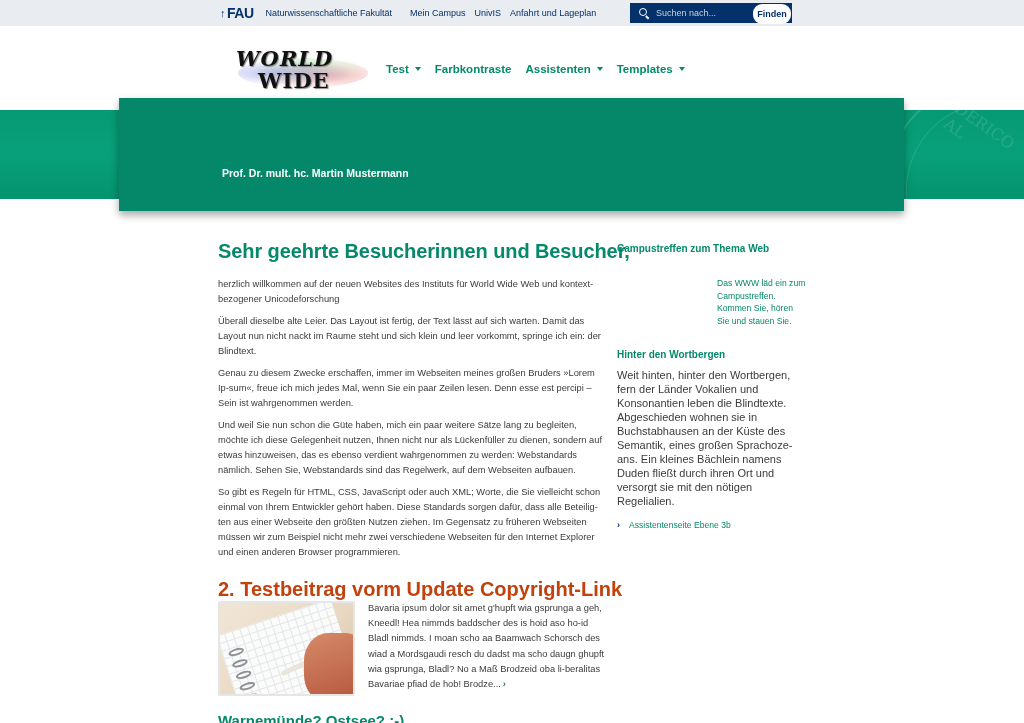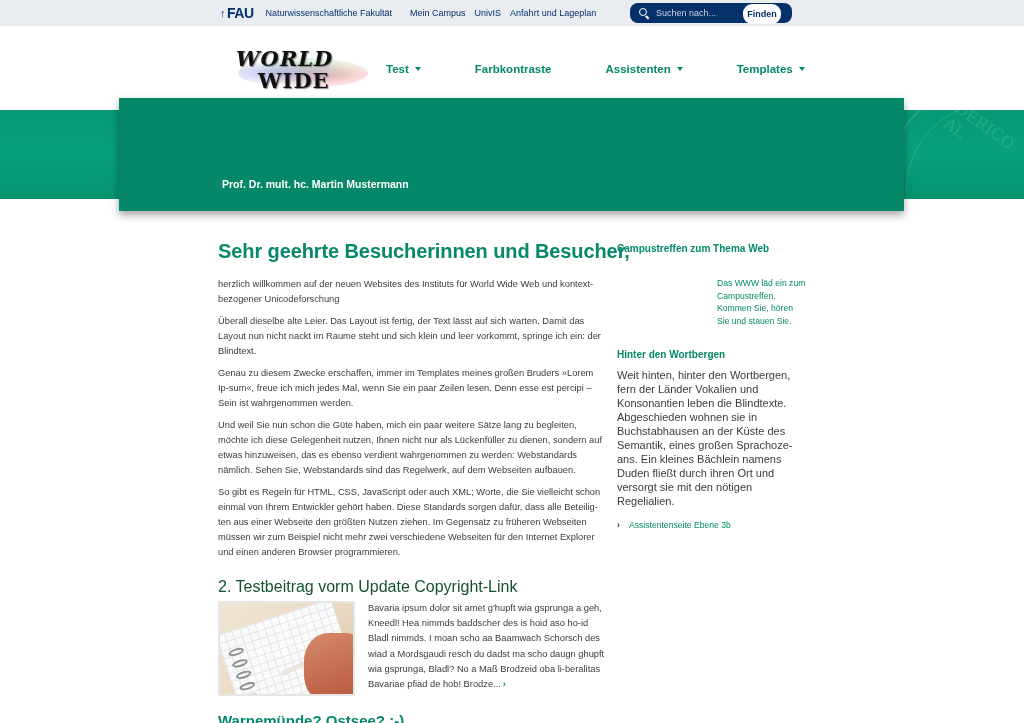--- a/index.html
+++ b/index.html
@@ -6,56 +6,56 @@
   html, body { width: 1024px; height: 723px; overflow: hidden; background: #ffffff; }
   body { font-family: "Liberation Sans", sans-serif; color: #3a3a3a; position: relative; }
 
   
   .topbar { position: absolute; left: 0; top: 0; width: 1024px; height: 26px; background: #e9ecf1; }
   .topbar-inner { position: absolute; left: 220px; top: 0; height: 26px; display: flex; align-items: center; }
   .fau-logo { display: flex; align-items: center; color: #04316a; font-weight: bold; font-size: 14px; letter-spacing: -0.5px; margin-right: 12px; }
   .fau-logo .arrow { font-size: 11px; margin-right: 2px; color: #04316a; }
   .top-link { font-size: 9px; color: #04316a; text-decoration: none; margin-right: 9px; white-space: nowrap; }
   .top-link.first { margin-right: 18px; }
-  .search { position: absolute; left: 630px; top: 3px; width: 162px; height: 20px; background: #04316a; border-radius: 8px; display: flex; align-items: center; }
+  .search { position: absolute; left: 630px; top: 3px; width: 162px; height: 20px; background: #04316a; border-radius: 0; display: flex; align-items: center; }
   .search-icon { width: 10px; height: 10px; margin-left: 9px; position: relative; }
   .search-icon::before { content: ""; position: absolute; left: 0; top: 0; width: 6px; height: 6px; border: 1.5px solid #fff; border-radius: 50%; }
   .search-icon::after { content: ""; position: absolute; left: 7px; top: 7px; width: 4px; height: 1.5px; background: #fff; transform: rotate(45deg); transform-origin: left center; }
   .search-input { background: transparent; border: none; outline: none; color: #fff; font-size: 9px; margin-left: 7px; width: 90px; font-family: "Liberation Sans", sans-serif; }
   .search-input::placeholder { color: #c8d2e2; }
-  .search-btn { position: absolute; right: 11px; top: 1px; height: 20px; width: 38px; border-radius: 9px; border: none; background: #ffffff; color: #04316a; font-weight: bold; font-size: 9px; font-family: "Liberation Sans", sans-serif; }
+  .search-btn { position: absolute; right: 1px; top: 1px; height: 20px; width: 38px; border-radius: 9px; border: none; background: #ffffff; color: #04316a; font-weight: bold; font-size: 9px; font-family: "Liberation Sans", sans-serif; }
 
   
   .header { position: absolute; left: 0; top: 26px; width: 1024px; height: 84px; background: #fff; }
   .logo { position: absolute; left: 228px; top: 18px; width: 145px; height: 48px; }
   .logo-swoosh { position: absolute; left: 10px; top: 14px; width: 130px; height: 30px; border-radius: 50%;
      background: radial-gradient(ellipse at 30% 50%, rgba(140,150,230,0.55), rgba(255,255,255,0) 60%),
                  radial-gradient(ellipse at 70% 60%, rgba(240,140,140,0.55), rgba(255,255,255,0) 60%),
                  radial-gradient(ellipse at 55% 30%, rgba(150,220,150,0.5), rgba(255,255,255,0) 60%); }
   .logo-line1, .logo-line2 { position: absolute; font-family: "DejaVu Serif", serif; font-weight: bold; color: #111; letter-spacing: 1px; text-shadow: 1px 1px 1px #888; }
   .logo-line1 { left: 8px; top: 2px; font-size: 21px; font-style: italic; }
   .logo-line2 { left: 30px; top: 24px; font-size: 21px; }
-  .nav { position: absolute; left: 386px; top: 37px; display: flex; align-items: center; gap: 40px; }
+  .nav { position: absolute; left: 386px; top: 37px; display: flex; align-items: center; }
   .nav-item { font-size: 11.5px; font-weight: bold; color: #04896a; margin-right: 14px; display: flex; align-items: center; cursor: pointer; white-space: nowrap; }
   .caret { width: 0; height: 0; border-left: 3.5px solid transparent; border-right: 3.5px solid transparent; border-top: 4px solid #04896a; margin-left: 6px; }
 
   
   .hero-band { position: absolute; left: 0; top: 110px; width: 1024px; height: 89px;
      background: linear-gradient(180deg, #069a74 0%, #08a07a 50%, #05936f 100%); }
   .seal-text { position: absolute; color: rgba(255,255,255,0.13); font-family: "DejaVu Serif", serif; font-size: 16px; }
   .seal-clip { position: absolute; left: 904px; top: 110px; width: 120px; height: 89px; overflow: hidden; }
   .hero-box { position: absolute; left: 119px; top: 98px; width: 785px; height: 113px; background: #05886a; box-shadow: 0 4px 8px rgba(0,0,0,0.35); }
   .hero-title { position: absolute; left: 103px; top: 19px; color: #fff; font-size: 19px; line-height: 22px; font-weight: normal; }
-  .hero-sub { position: absolute; left: 103px; top: 80px; color: #fff; font-size: 10.5px; font-weight: bold; }
+  .hero-sub { position: absolute; left: 103px; top: 69px; color: #fff; font-size: 10.5px; font-weight: bold; }
 
   
   .main { position: absolute; left: 218px; top: 240px; width: 388px; }
   .h1 { font-size: 20px; font-weight: bold; color: #05896a; margin-bottom: 14px; white-space: nowrap; letter-spacing: -0.1px; }
   .p { font-size: 9.3px; line-height: 15px; color: #3b3b3b; margin-bottom: 7px; }
-  .h2 { position: absolute; left: 218px; top: 578px; font-size: 16px; font-weight: normal; color: #14532d; white-space: nowrap; }
+  .h2 { position: absolute; left: 218px; top: 578px; font-size: 20px; font-weight: bold; color: #c2410c; white-space: nowrap; }
   .teaser-img { position: absolute; left: 218px; top: 601px; width: 137px; height: 95px; border: 2px solid #e6e6e6; border-radius: 2px; overflow: hidden;
      background: linear-gradient(135deg, #f1e6d6 0%, #e8d8c2 60%, #d3b99b 100%); }
   .notebook { position: absolute; left: 8px; top: 12px; width: 120px; height: 95px; background: #fbfbfa; transform: rotate(-18deg);
      background-image: linear-gradient(#e2e6ea 1px, transparent 1px), linear-gradient(90deg, #e2e6ea 1px, transparent 1px); background-size: 8px 8px; }
   .rings { position: absolute; left: 6px; top: 18px; width: 22px; height: 80px; }
   .ring { position: absolute; width: 16px; height: 7px; border: 2px solid #8c8f94; border-radius: 50%; }
   .hand { position: absolute; left: 84px; top: 30px; width: 60px; height: 70px; border-radius: 40% 30% 20% 40%; background: linear-gradient(160deg, #d58a6a, #b5553a); }
   .pen { position: absolute; left: 60px; top: 60px; width: 40px; height: 5px; background: #e9e4dc; transform: rotate(-25deg); border-radius: 2px; }
   .teaser-text { position: absolute; left: 368px; top: 601px; width: 238px; font-size: 9.3px; line-height: 15.2px; color: #3b3b3b; }
   .more-arrow { color: #05896a; font-weight: bold; margin-left: 2px; }
@@ -126,21 +126,21 @@
   <h1 class="hero-title">
     <br>
   </h1>
   <div class="hero-sub">Prof. Dr. mult. hc. Martin Mustermann</div>
 </div>
 
 <main class="main">
   <h2 class="h1">Sehr geehrte Besucherinnen und Besucher,</h2>
   <p class="p">herzlich willkommen auf der neuen Websites des Instituts für World Wide Web und kontext-bezogener Unicodeforschung</p>
   <p class="p">Überall dieselbe alte Leier. Das Layout ist fertig, der Text lässt auf sich warten. Damit das Layout nun nicht nackt im Raume steht und sich klein und leer vorkommt, springe ich ein: der Blindtext.</p>
-  <p class="p">Genau zu diesem Zwecke erschaffen, immer im Templates meines großen Bruders »Lorem Ip-sum«, freue ich mich jedes Mal, wenn Sie ein paar Zeilen lesen. Denn esse est percipi – Sein ist wahrgenommen werden.</p>
+  <p class="p">Genau zu diesem Zwecke erschaffen, immer im Webseiten meines großen Bruders »Lorem Ip-sum«, freue ich mich jedes Mal, wenn Sie ein paar Zeilen lesen. Denn esse est percipi – Sein ist wahrgenommen werden.</p>
   <p class="p">Und weil Sie nun schon die Güte haben, mich ein paar weitere Sätze lang zu begleiten, möchte ich diese Gelegenheit nutzen, Ihnen nicht nur als Lückenfüller zu dienen, sondern auf etwas hinzuweisen, das es ebenso verdient wahrgenommen zu werden: Webstandards nämlich. Sehen Sie, Webstandards sind das Regelwerk, auf dem Webseiten aufbauen.</p>
   <p class="p">So gibt es Regeln für HTML, CSS, JavaScript oder auch XML; Worte, die Sie vielleicht schon einmal von Ihrem Entwickler gehört haben. Diese Standards sorgen dafür, dass alle Beteilig-ten aus einer Webseite den größten Nutzen ziehen. Im Gegensatz zu früheren Webseiten müssen wir zum Beispiel nicht mehr zwei verschiedene Webseiten für den Internet Explorer und einen anderen Browser programmieren.</p>
 </main>
 
 <h2 class="h2">2. Testbeitrag vorm Update Copyright-Link</h2>
 <div class="teaser-img">
   <div class="notebook">
     <div class="rings">
       <div class="ring" style="top:0"></div>
       <div class="ring" style="top:12px"></div>

